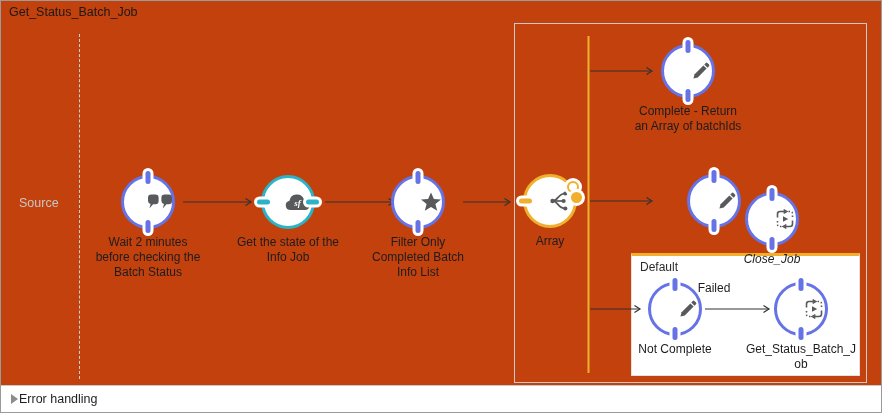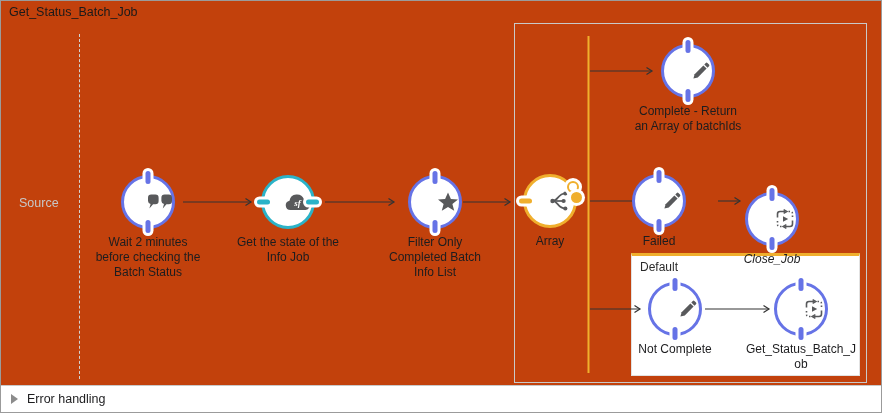--- a/index.html
+++ b/index.html
@@ -30,21 +30,21 @@
   .tick.r{width:13px; height:5px; right:-7px; top:50%; transform:translateY(-50%);}
   .port-open{position:absolute; width:8px; height:8px; border:2.5px solid var(--amber);
     background:#fff; border-radius:50%; box-shadow:0 0 0 3px #fff; left:41px; top:4px;}
   .port-filled{position:absolute; width:11px; height:11px; background:var(--amber);
     border-radius:50%; box-shadow:0 0 0 3px #fff; left:45px; top:15px;}
   .node-label{margin-top:6px; font-size:12px; line-height:15px; color:#1d1d1f;
     text-align:center;}
   .wrap-any{overflow-wrap:anywhere;}
   .error-row{position:absolute; left:0; right:0; bottom:0; height:26px;
     border-top:1px solid #c9c9c9; background:#fff; display:flex; align-items:center;
-    padding-left:10px; gap:9px; z-index:4;}
+    padding-left:10px; gap:1px; z-index:4;}
   .tri{width:0; height:0; border-top:5px solid transparent; border-bottom:5px solid transparent;
     border-left:7px solid #8c8c8c;}
   .error-label{font-size:12.5px; color:#1d1d1f;}
   .icon{display:block;}
 </style>
 </head>
 <body>
 
 <div id="canvas" style="--blue: #6673E6; --teal: #2BB3C8; --amber: #F0AF2D; --gray: #58595B; --arrow: #333333;">
 
@@ -95,21 +95,21 @@
       <svg class="icon" width="30" height="21" viewBox="0 0 32 22">
         <path d="M25 19 H9 a5 5 0 0 1-1-9.9 A8 8 0 0 1 23.4 7.6 A5.6 5.6 0 0 1 25 19 z" fill="#58595B"></path>
         <text x="16.5" y="15" font-size="9.5" font-style="italic" font-weight="bold" fill="#ffffff" text-anchor="middle" font-family="Liberation Serif, serif">sf</text>
       </svg>
       <span class="tick l"></span>
       <span class="tick r"></span>
     </div>
     <div class="node-label">Get the state of the Info Job</div>
   </div>
 
-  <div class="node" style="left:381px; top:174px; width:106px; --c:var(--blue);">
+  <div class="node" style="left:364px; top:174px; width:106px; --c:var(--blue);">
     <div class="circle">
       <svg class="icon" width="22" height="21" viewBox="0 0 22 21">
         <polygon fill="#58595B" points="11,0.5 13.9,7.1 21,7.4 15.4,11.9 17.2,18.8 11,14.9 4.8,18.8 6.6,11.9 1,7.4 8.1,7.1"></polygon>
       </svg>
       <span class="tick t"></span>
       <span class="tick b"></span>
     </div>
     <div class="node-label">Filter Only Completed Batch Info List</div>
   </div>
 
@@ -142,21 +142,21 @@
           <path d="M4.6 14.2 L13.4 5.4 l3.2 3.2 L7.8 17.4 l-4.4 1.2 z"></path>
           <path d="M14.3 4.5 l1.5-1.5 a1.1 1.1 0 0 1 1.6 0 l1.6 1.6 a1.1 1.1 0 0 1 0 1.6 L17.5 7.7 z"></path>
         </g>
       </svg>
       <span class="tick t"></span>
       <span class="tick b"></span>
     </div>
     <div class="node-label">Complete - Return an Array of batchIds</div>
   </div>
 
-  <div class="node" style="left:613px; top:173px; width:90px; --c:var(--blue);">
+  <div class="node" style="left:668px; top:173px; width:90px;gap:47px; --c:var(--blue);">
     <div class="circle">
       <svg class="icon" width="22" height="22" viewBox="0 0 22 22">
         <g fill="#58595B">
           <path d="M4.6 14.2 L13.4 5.4 l3.2 3.2 L7.8 17.4 l-4.4 1.2 z"></path>
           <path d="M14.3 4.5 l1.5-1.5 a1.1 1.1 0 0 1 1.6 0 l1.6 1.6 a1.1 1.1 0 0 1 0 1.6 L17.5 7.7 z"></path>
         </g>
       </svg>
       <span class="tick t"></span>
       <span class="tick b"></span>
     </div>

